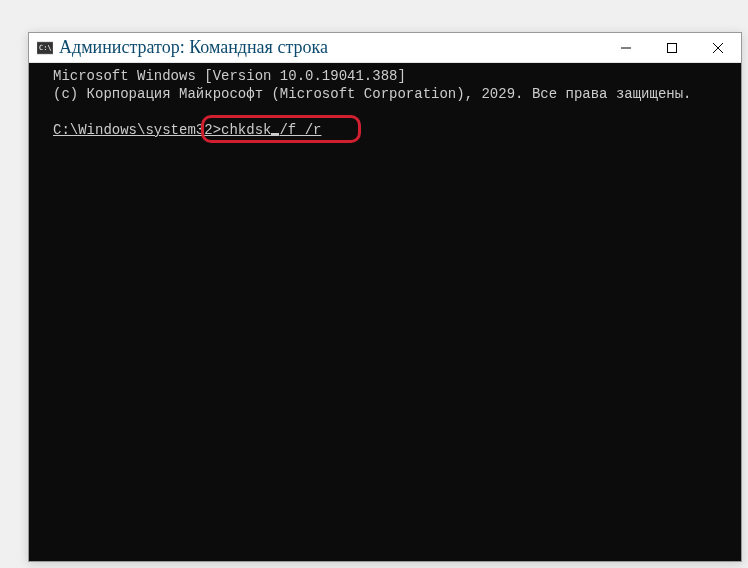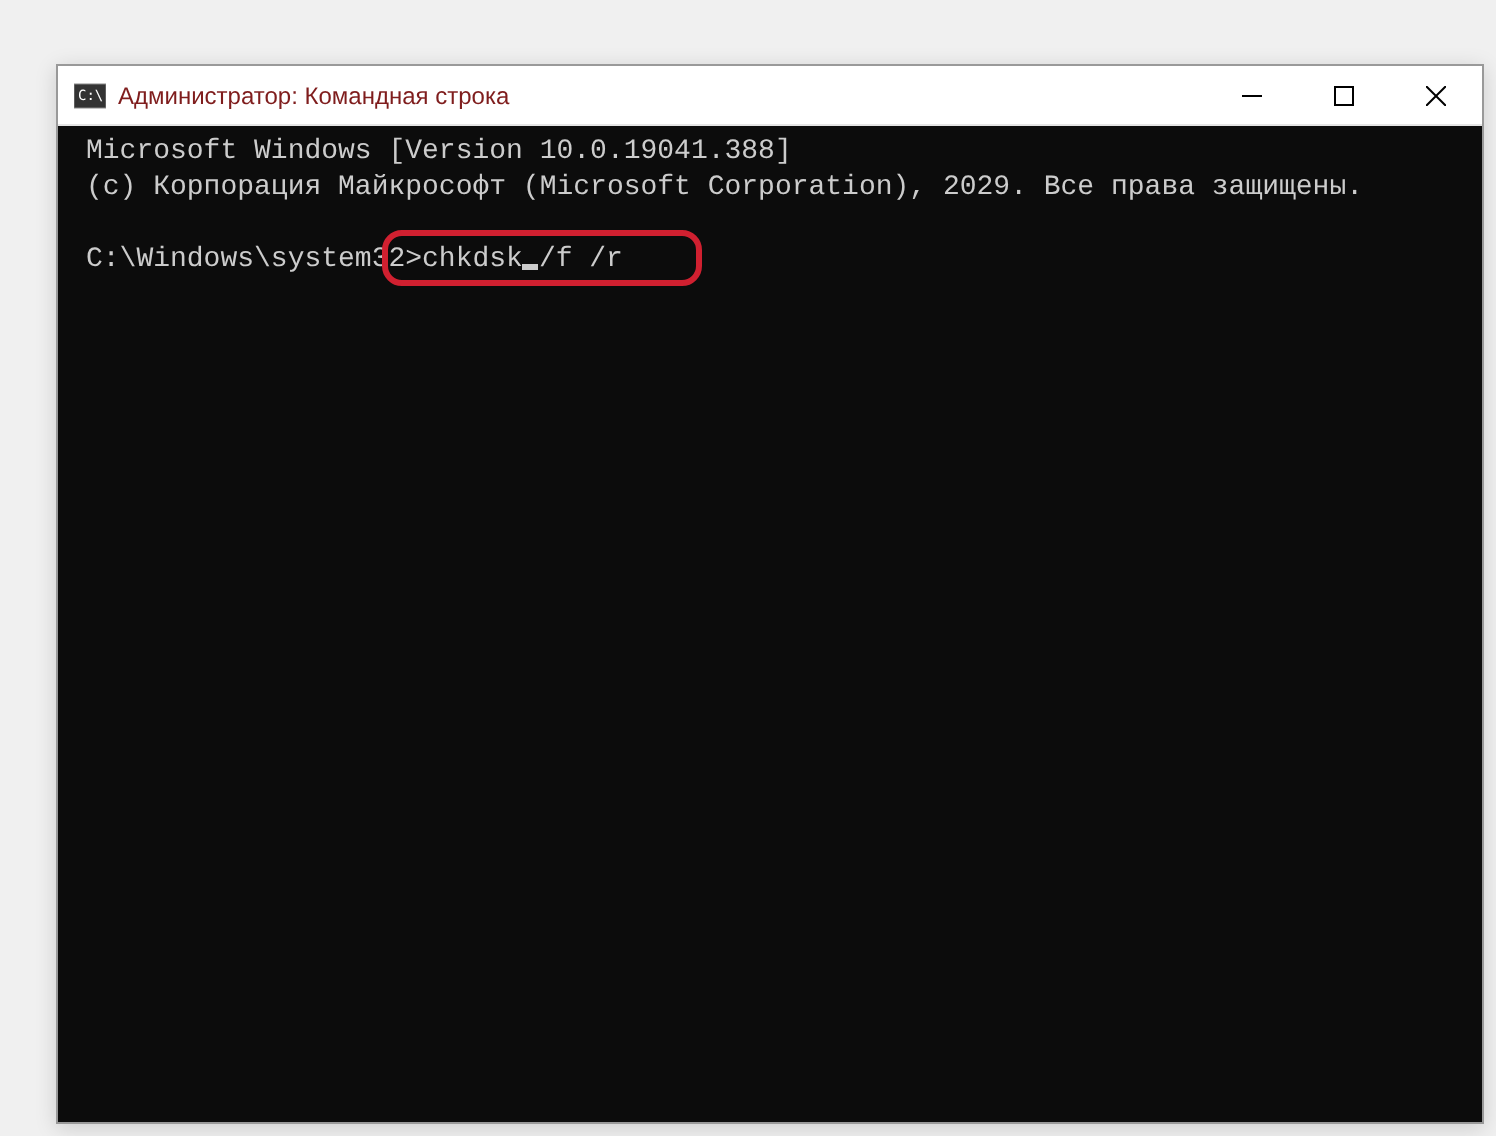--- a/index.html
+++ b/index.html
@@ -41,25 +41,26 @@
       margin-right: 6px;
       display: flex;
       align-items: center;
       justify-content: center;
     }
     .titlebar-icon svg {
       width: 16px;
       height: 16px;
     }
     .titlebar-text {
-      font-size: 12px;
-      color: #7f1d1d;
+      font-size: 18px;
+      color: #0c4a6e;
       flex: 1;
       white-space: nowrap;
       overflow: hidden;
+      font-family: Liberation Serif, serif;
     }
     .titlebar-controls {
       display: flex;
       height: 100%;
     }
     .titlebar-btn {
       width: 46px;
       height: 100%;
       display: flex;
       align-items: center;
@@ -68,38 +69,39 @@
       font-size: 10px;
       font-family: "Segoe MDL2 Assets", sans-serif;
     }
     .titlebar-btn svg {
       width: 10px;
       height: 10px;
     }
     .terminal {
       flex: 1;
       background: #0c0c0c;
-      padding: 4px 14px;
+      padding: 4px 24px;
       font-family: Consolas, "Courier New", monospace;
       font-size: 14px;
       line-height: 18px;
       color: #cccccc;
       overflow: hidden;
       position: relative;
     }
     .terminal-line {
       white-space: pre;
     }
     .prompt-line {
       position: relative;
       display: inline-block;
       margin-top: 18px;
     }
     .prompt-text {
       white-space: pre;
+      text-decoration: underline;
     }
     .command-highlight {
       position: absolute;
       border: 3px solid #d02030;
       border-radius: 10px;
       pointer-events: none;
       left: 148px;
       top: -6px;
       width: 160px;
       height: 28px;

